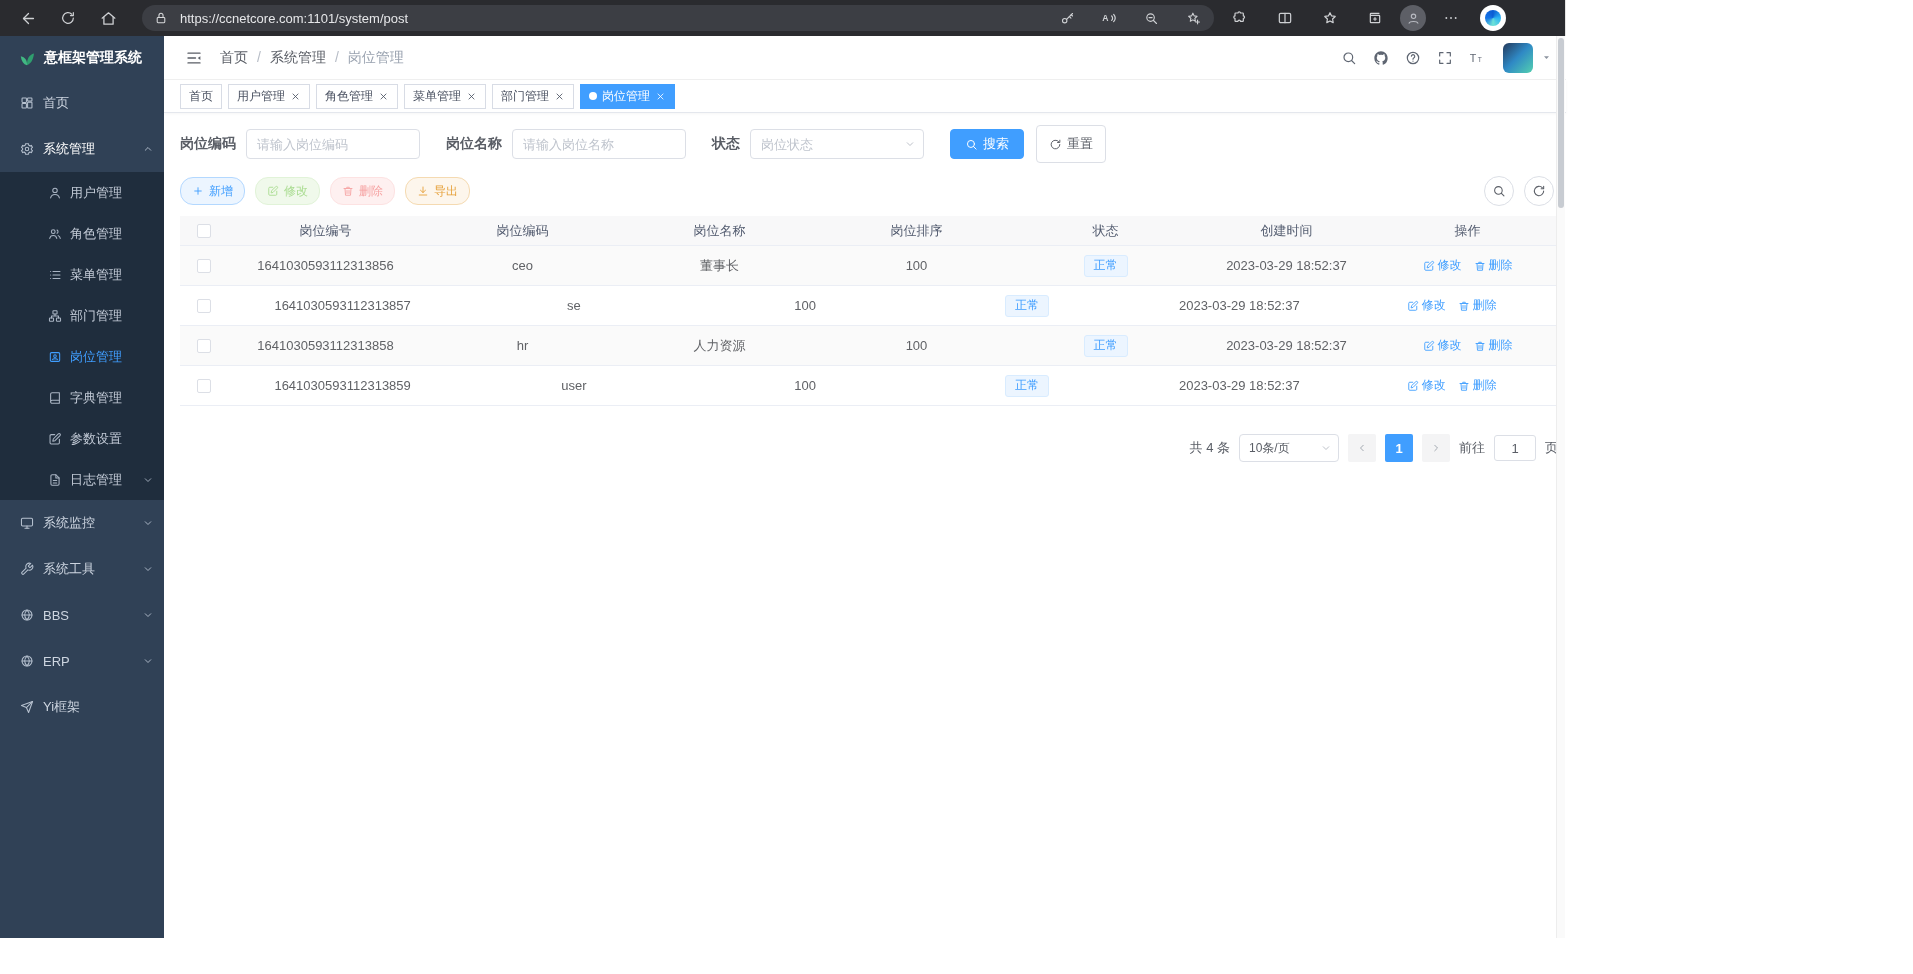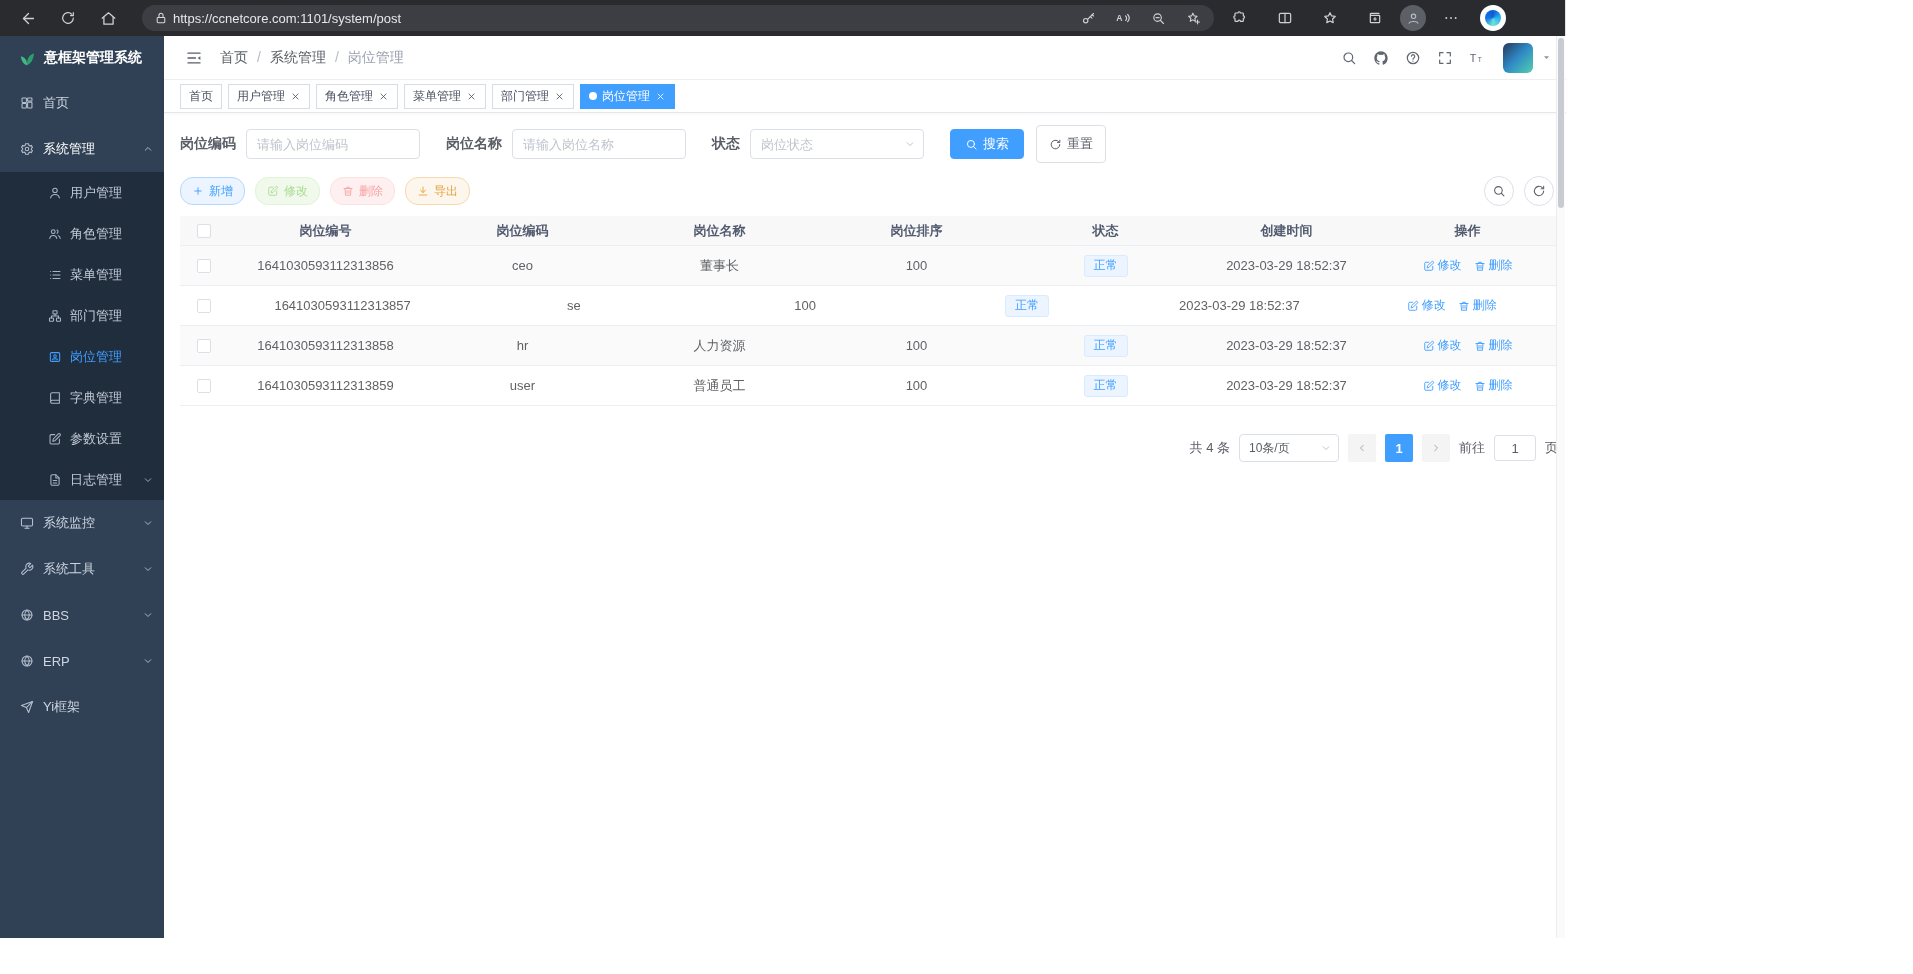--- a/index.html
+++ b/index.html
@@ -8,21 +8,21 @@
 .bwindow{position:absolute;left:0;top:0;width:1566px;height:938px;background:#fff;border-right:1px solid #e4e4e4;border-bottom:1px solid #e4e4e4}
 .icon{display:inline-flex;align-items:center;justify-content:center;flex:none}
 .icon svg{width:100%;height:100%;display:block}
 .i11{width:11px;height:11px}.i12{width:12px;height:12px}.i13{width:13px;height:13px}
 .i14{width:14px;height:14px}.i15{width:15px;height:15px}.i16{width:16px;height:16px}
 .i17{width:17px;height:17px}.i18{width:18px;height:18px}
 
 
 .chrome{height:36px;background:#2a2b2f;display:flex;align-items:center;padding:0 8px;color:#d8d9db}
 .chrome-btn{width:40px;height:30px;display:flex;align-items:center;justify-content:center;background:none;border:none;color:#cfd1d4;border-radius:4px;cursor:pointer}
-.urlbar{margin:0 6px 0 14px;width:1072px;height:26px;border-radius:13px;background:#3c3e44;display:flex;align-items:center;padding:0 6px 0 12px;gap:5px;flex:none;cursor:text}
+.urlbar{margin:0 6px 0 14px;width:1072px;height:26px;border-radius:13px;background:#3c3e44;display:flex;align-items:center;padding:0 6px 0 12px;gap:12px;flex:none;cursor:text}
 .url-text{flex:1;font-size:13px;color:#e6e7e9;white-space:nowrap;overflow:hidden}
 .urlbar-btn{width:30px;height:24px;display:flex;align-items:center;justify-content:center;background:none;border:none;color:#cfd1d4;border-radius:4px;cursor:pointer;flex:none}
 .chrome-right{display:flex;align-items:center;gap:5px}
 .chrome-avatar{width:26px;height:26px;border-radius:50%;background:#5d5f66;color:#b9bbc2;display:flex;align-items:center;justify-content:center;cursor:pointer}
 .bing-btn{width:26px;height:26px;border-radius:50%;background:#fff;display:flex;align-items:center;justify-content:center;cursor:pointer;margin-left:4px}
 .bing-swirl{width:16px;height:16px;border-radius:50%;background:conic-gradient(#0b5bd3,#2bb3f3,#6fe3d6,#1473e6,#0b5bd3)}
 
 
 .app{position:absolute;top:36px;left:0;width:1566px;height:902px;display:flex;background:#fff}
 .sidebar{width:164px;background:#304156;display:flex;flex-direction:column;flex:none;overflow:hidden}
@@ -75,21 +75,21 @@
 .btn-mini{height:28px;padding:0 11px;font-size:12px;border-radius:13px;margin-right:10px}
 .btn-add{background:#ecf5ff;border-color:#b3d8ff;color:#409eff}
 .btn-edit{background:#f0f9eb;border-color:#e1f3d8;color:#a9dc90;cursor:not-allowed}
 .btn-del{background:#fef0f0;border-color:#fde2e2;color:#f6a3a3;cursor:not-allowed}
 .btn-export{background:#fdf6ec;border-color:#f5dab1;color:#e6a23c}
 .tool-right{margin-left:auto;display:flex;gap:10px;padding-right:4px}
 .circle-btn{width:30px;height:30px;border-radius:50%;border:1px solid #dcdfe6;background:#fff;color:#5a5e66;display:flex;align-items:center;justify-content:center;cursor:pointer}
 
 
 .table{margin-top:10px;flex:none;font-size:13px;color:#606266}
-.t-head{display:flex;height:30px;background:#f8f8f9;color:#515a6e;font-weight:700;border-bottom:1px solid #ebeef5;font-size:13px}
+.t-head{display:flex;height:30px;background:#f8f8f9;color:#515a6e;font-weight:400;border-bottom:1px solid #ebeef5;font-size:13px}
 .t-row{display:flex;height:40px;border-bottom:1px solid #ebeef5;background:#fff}
 .t-row.striped{background:#fafafa}
 .t-cell{display:flex;align-items:center;justify-content:center;white-space:nowrap;overflow:hidden}
 .c-check{width:47px;flex:none}
 .c-w{flex:197 0 0}
 .c-n{flex:181 0 0}
 .checkbox{width:14px;height:14px;border:1px solid #dcdfe6;border-radius:2px;background:#fff;display:inline-block;cursor:pointer}
 .tag-status{height:22px;display:inline-flex;align-items:center;padding:0 9px;background:#ecf5ff;border:1px solid #d9ecff;border-radius:3px;color:#409eff;font-size:12px}
 .op-link{display:inline-flex;align-items:center;gap:3px;color:#409eff;font-size:12px;cursor:pointer;text-decoration:none}
 .op-link+.op-link{margin-left:12px}
@@ -787,21 +787,20 @@
                   </a>
               </div>
             </div>
 
             <div class="t-row">
               <div class="t-cell c-check">
                   <span class="checkbox"></span>
                 </div>
               <div class="t-cell c-w">1641030593112313859</div>
               <div class="t-cell c-w">user</div>
-              <div class="t-cell c-w">普通员工</div>
               <div class="t-cell c-w">100</div>
               <div class="t-cell c-n">
                   <span class="tag-status">正常</span>
                 </div>
               <div class="t-cell c-n">2023-03-29 18:52:37</div>
               <div class="t-cell c-n">
                 <a class="op-link">
                     <span class="icon i12">
                       <svg viewBox="0 0 24 24" fill="none" stroke="currentColor" stroke-width="1.8" stroke-linecap="round" stroke-linejoin="round">
                         <path d="M11.5 4.5H5.5a2 2 0 0 0-2 2v12a2 2 0 0 0 2 2h12a2 2 0 0 0 2-2v-6"></path>

